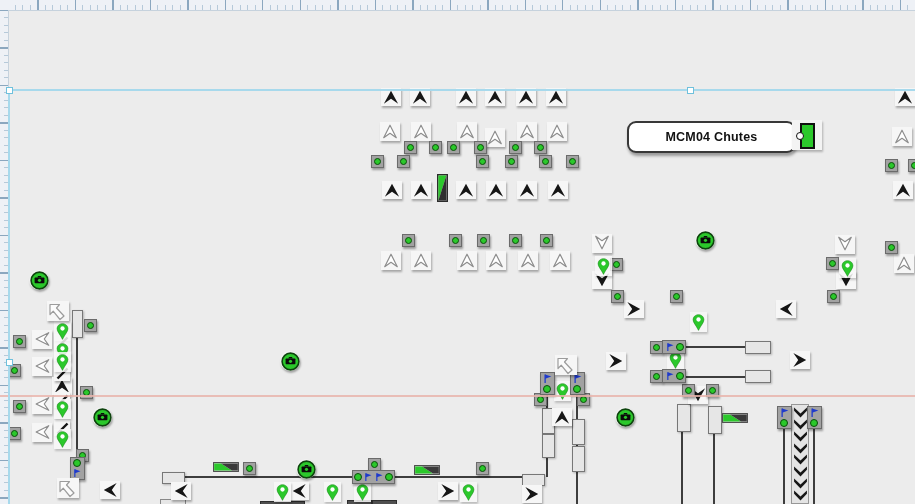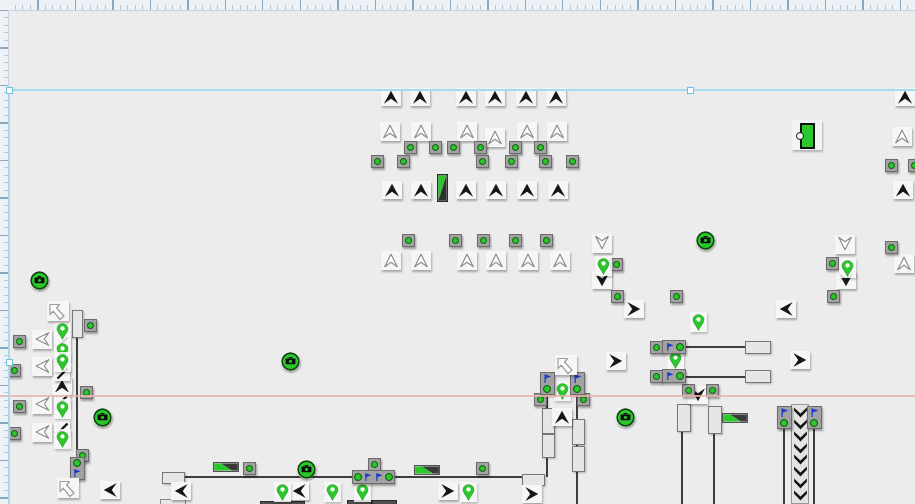--- a/index.html
+++ b/index.html
@@ -745,20 +745,23 @@
       </div>
       <div class="sym t-light" style="left:57px;top:478px;width:22px;height:20px">
         <svg width="22" height="20" viewBox="0 0 22 20">
           <polygon points="3,3.5 12.5,3.5 9.5,7 17,15 13,18.5 6.2,10.2 3,13.5" fill="#fcfcfc" stroke="#9c9c9c" stroke-width="1.2" stroke-linejoin="round"></polygon>
         </svg>
       </div>
     </div>
 
   <div class="guide-red" id="guide-red" style="top: 395px; background: rgb(233, 181, 173);"></div>
 
+  <div class="label-btn" id="label-btn" style="left: 627px; top: 121px; width: 165px; height: 28px;">
+    <span>MCM04 Chutes</span>
+  </div>
 
   <div class="valve" id="valve" style="left: 792px; top: 120px;">
     <div class="valve-bar"></div>
     <div class="valve-dot"></div>
   </div>
 
   <div class="sel-line" id="sel-top" style="left: 9px; top: 89px; width: 906px; height: 2px; background: rgb(167, 217, 236);"></div>
   <div class="sel-line" id="sel-left" style="left: 8px; top: 90px; width: 2px; height: 414px; background: rgb(167, 217, 236);"></div>
 <div class="sel-handle" style="left: 5.5px; top: 86.5px;"></div>
     <div class="sel-handle" style="left: 686.5px; top: 86.5px;"></div>

